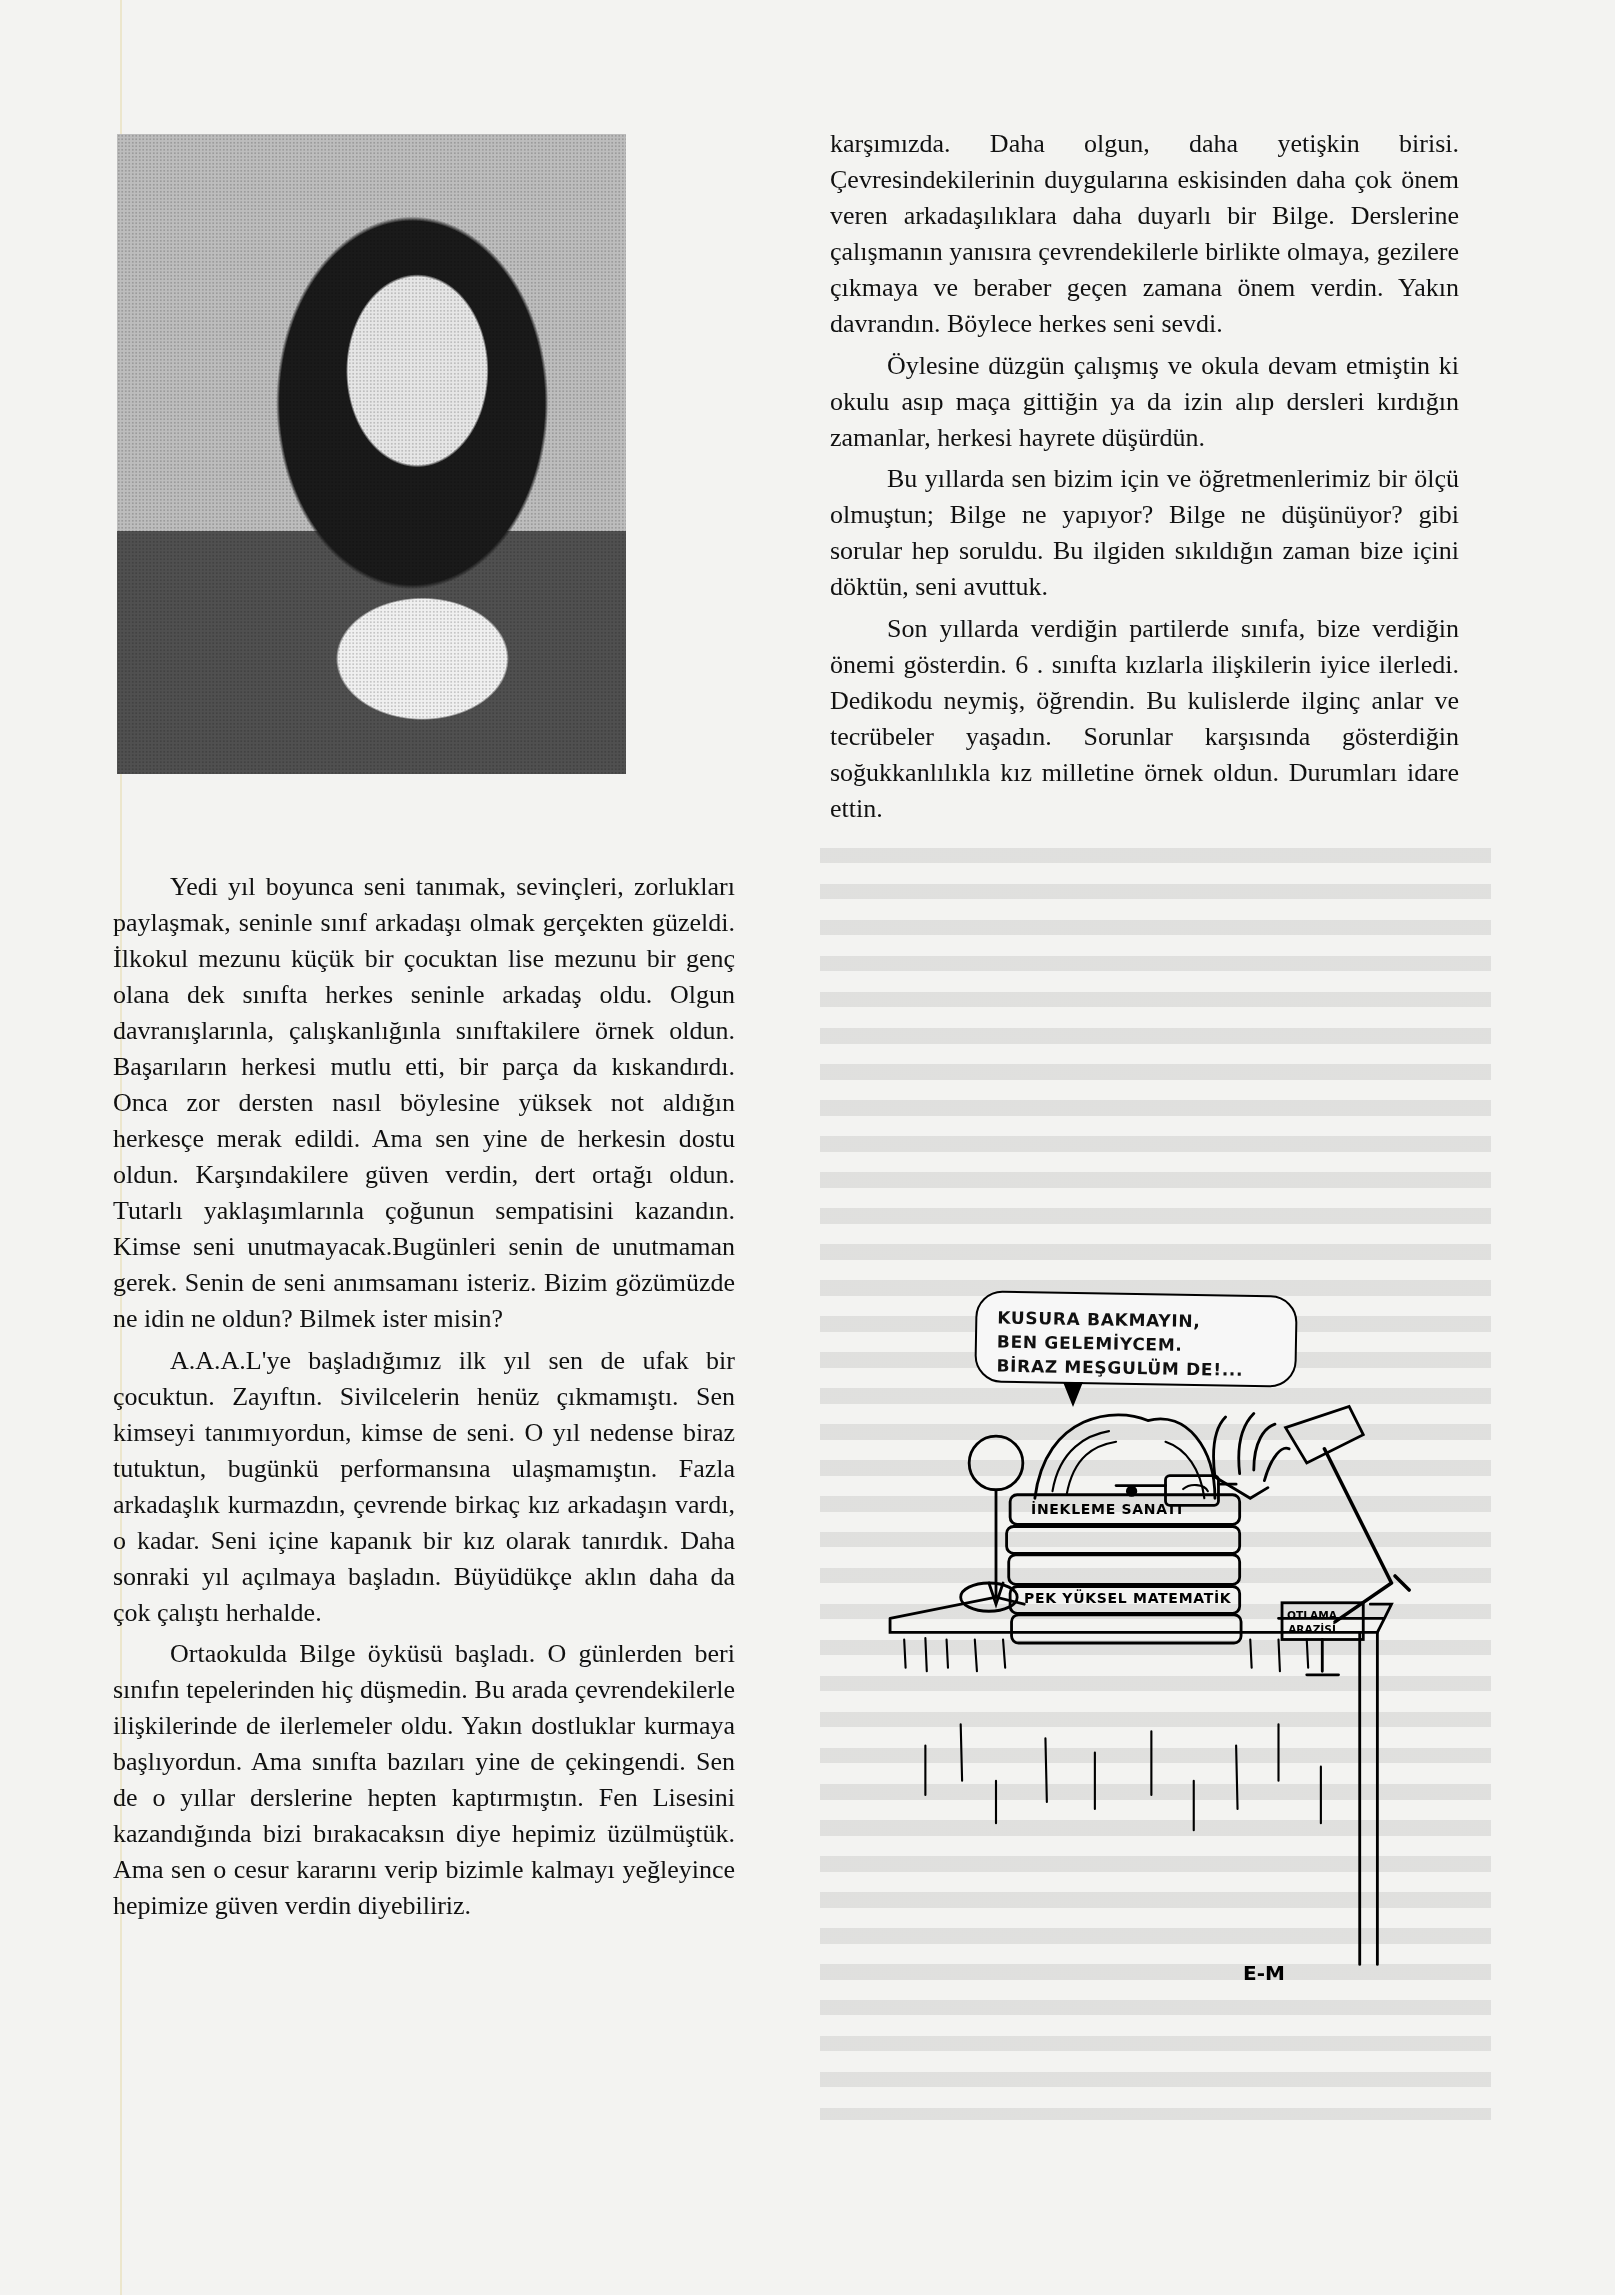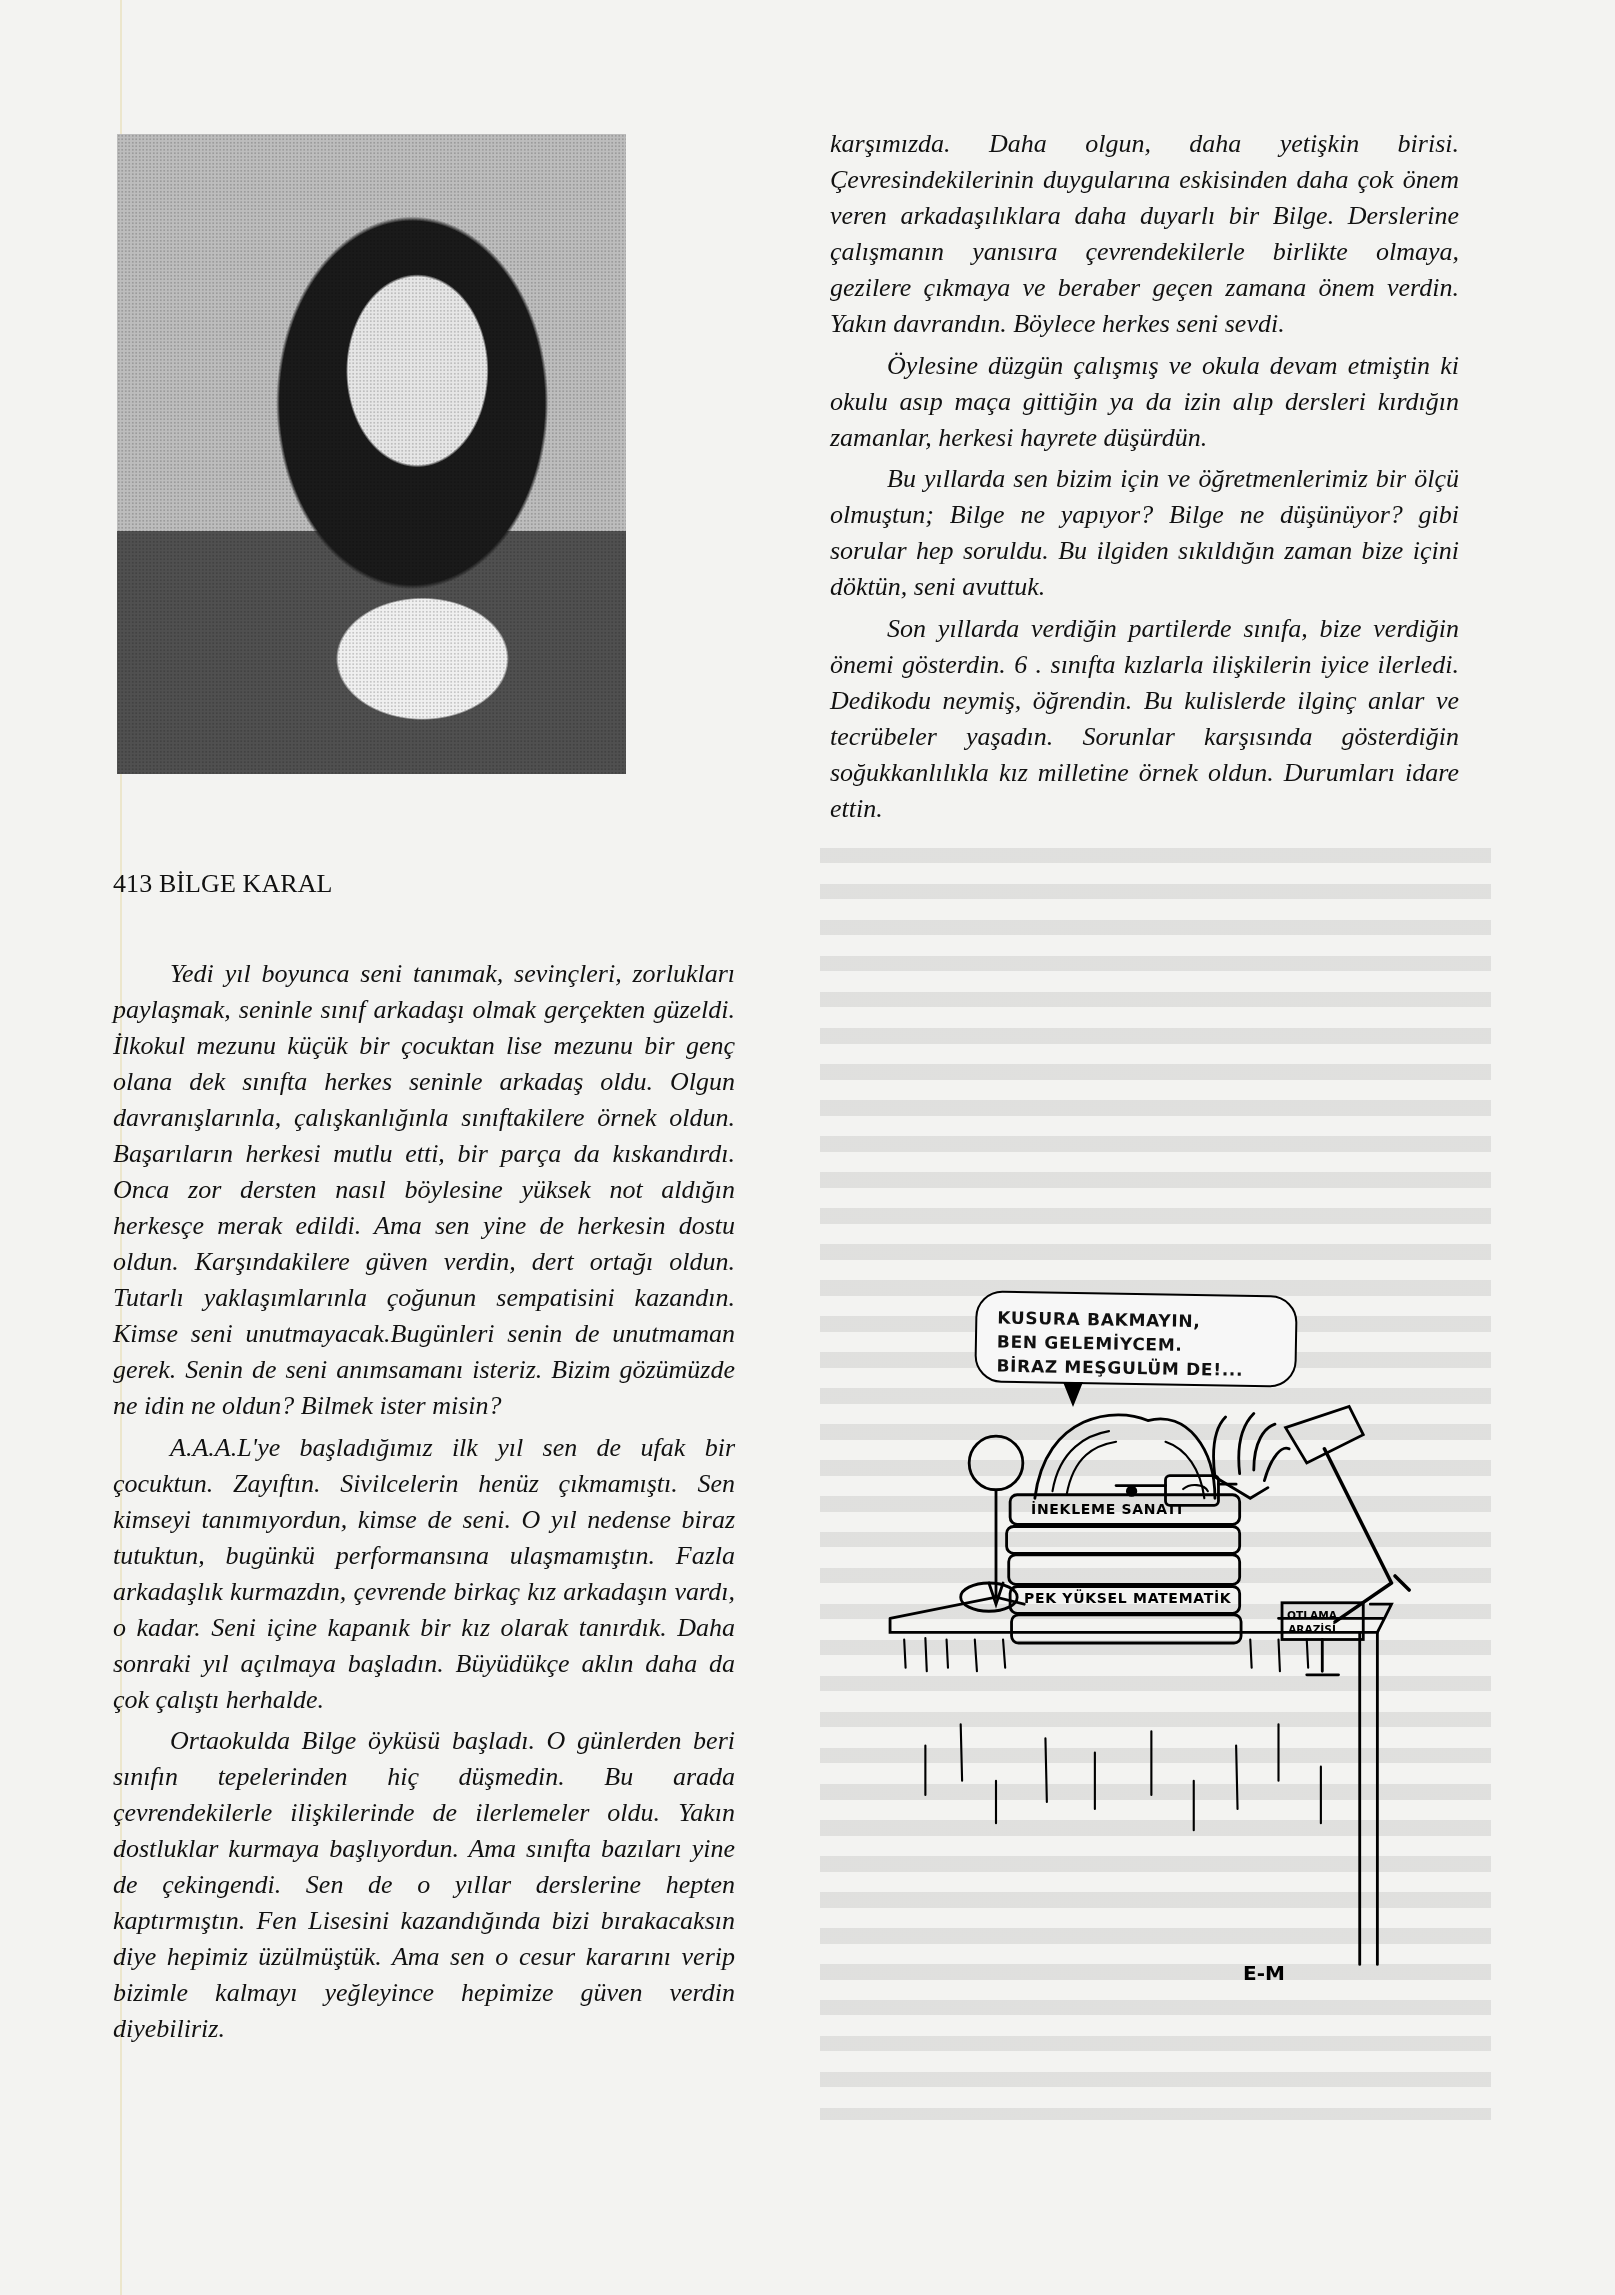--- a/index.html
+++ b/index.html
@@ -41,21 +41,20 @@
     .col-right {
       position: absolute; left: 830px; top: 126px; width: 629px;
     }
     .heading {
       font-size: 26px; margin: 0 0 57px 0; font-weight: normal; letter-spacing: 0.1px;
     }
     p.body {
       margin: 0 0 5.7px 0; font-size: 26px; line-height: 36px;
       text-align: justify; text-indent: 57px;
       font-stretch: condensed;
-      font-style: italic;
     }
     
     .cartoon {
       position: absolute; left: 883px; top: 1286px; width: 565px; height: 707px;
     }
     .bubble {
       position: absolute; left: 92px; top: 7px; width: 322px; height: 92px;
       border: 2.8px solid #000; border-radius: 27px; background: #f7f7f7;
       padding: 12.7px 15.5px 0 20px; box-sizing: border-box;
       font-family: "DejaVu Sans", sans-serif; font-weight: bold; font-size: 17px;
@@ -79,21 +78,20 @@
   </style>
 </head>
 <body>
 
 <div class="fold-line"></div>
 <div class="bleed"></div>
 
 <div class="photo" title="Yearbook portrait photo"></div>
 
 <div class="col-left">
-  <h2 class="heading">413 BİLGE KARAL</h2>
   <p class="body">Yedi yıl boyunca seni tanımak, sevinçleri, zorlukları paylaşmak, seninle sınıf arkadaşı olmak gerçekten güzeldi. İlkokul mezunu küçük bir çocuktan lise mezunu bir genç olana dek sınıfta herkes seninle arkadaş oldu. Olgun davranışlarınla, çalışkanlığınla sınıftakilere örnek oldun. Başarıların herkesi mutlu etti, bir parça da kıskandırdı. Onca zor dersten nasıl böylesine yüksek not aldığın herkesçe merak edildi. Ama sen yine de herkesin dostu oldun. Karşındakilere güven verdin, dert ortağı oldun. Tutarlı yaklaşımlarınla çoğunun sempatisini kazandın. Kimse seni unutmayacak.Bugünleri senin de unutmaman gerek. Senin de seni anımsamanı isteriz. Bizim gözümüzde ne idin ne oldun? Bilmek ister misin?</p>
   <p class="body">A.A.A.L'ye başladığımız ilk yıl sen de ufak bir çocuktun. Zayıftın. Sivilcelerin henüz çıkmamıştı. Sen kimseyi tanımıyordun, kimse de seni. O yıl nedense biraz tutuktun, bugünkü performansına ulaşmamıştın. Fazla arkadaşlık kurmazdın, çevrende birkaç kız arkadaşın vardı, o kadar. Seni içine kapanık bir kız olarak tanırdık. Daha sonraki yıl açılmaya başladın. Büyüdükçe aklın daha da çok çalıştı herhalde.</p>
   <p class="body">Ortaokulda Bilge öyküsü başladı. O günlerden beri sınıfın tepelerinden hiç düşmedin. Bu arada çevrendekilerle ilişkilerinde de ilerlemeler oldu. Yakın dostluklar kurmaya başlıyordun. Ama sınıfta bazıları yine de çekingendi. Sen de o yıllar derslerine hepten kaptırmıştın. Fen Lisesini kazandığında bizi bırakacaksın diye hepimiz üzülmüştük. Ama sen o cesur kararını verip bizimle kalmayı yeğleyince hepimize güven verdin diyebiliriz.</p>
 </div>
 
 <div class="col-right">
   <p class="body" style="text-indent:0;">karşımızda. Daha olgun, daha yetişkin birisi. Çevresindekilerinin duygularına eskisinden daha çok önem veren arkadaşılıklara daha duyarlı bir Bilge. Derslerine çalışmanın yanısıra çevrendekilerle birlikte olmaya, gezilere çıkmaya ve beraber geçen zamana önem verdin. Yakın davrandın. Böylece herkes seni sevdi.</p>
   <p class="body">Öylesine düzgün çalışmış ve okula devam etmiştin ki okulu asıp maça gittiğin ya da izin alıp dersleri kırdığın zamanlar, herkesi hayrete düşürdün.</p>
   <p class="body">Bu yıllarda sen bizim için ve öğretmenlerimiz bir ölçü olmuştun; Bilge ne yapıyor? Bilge ne düşünüyor? gibi sorular hep soruldu. Bu ilgiden sıkıldığın zaman bize içini döktün, seni avuttuk.</p>
   <p class="body">Son yıllarda verdiğin partilerde sınıfa, bize verdiğin önemi gösterdin. 6 . sınıfta kızlarla ilişkilerin iyice ilerledi. Dedikodu neymiş, öğrendin. Bu kulislerde ilginç anlar ve tecrübeler yaşadın. Sorunlar karşısında gösterdiğin soğukkanlılıkla kız milletine örnek oldun. Durumları idare ettin.</p>

